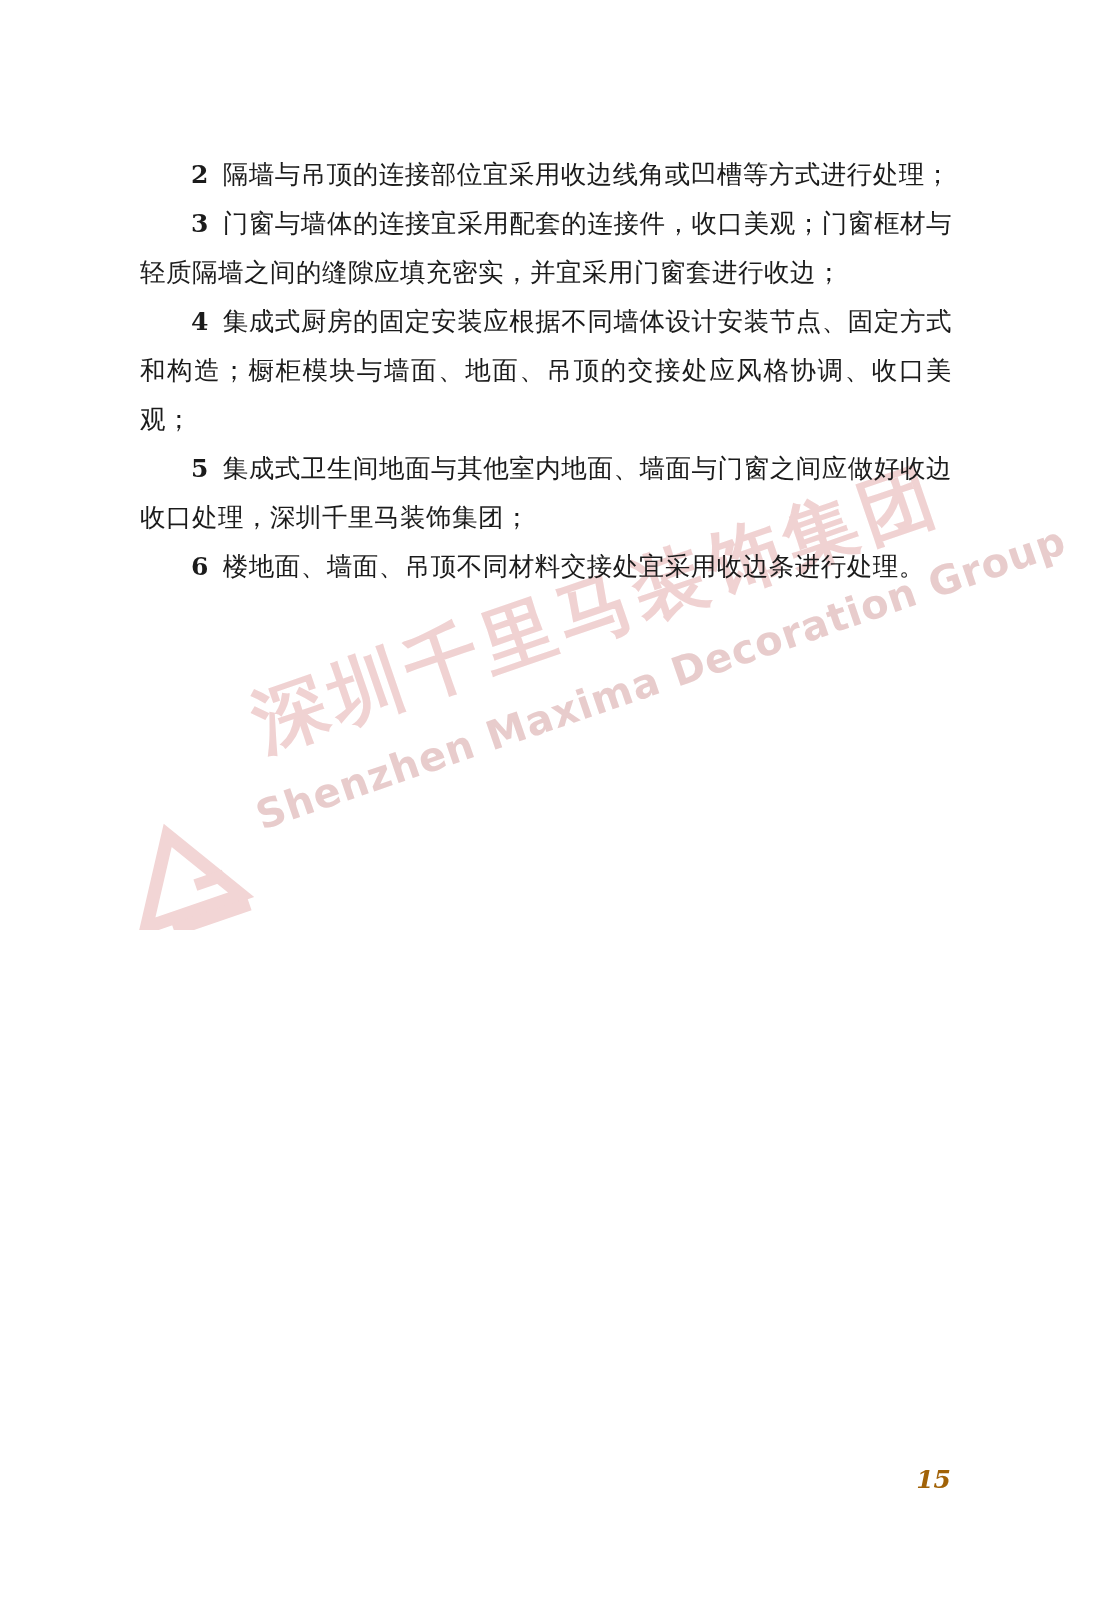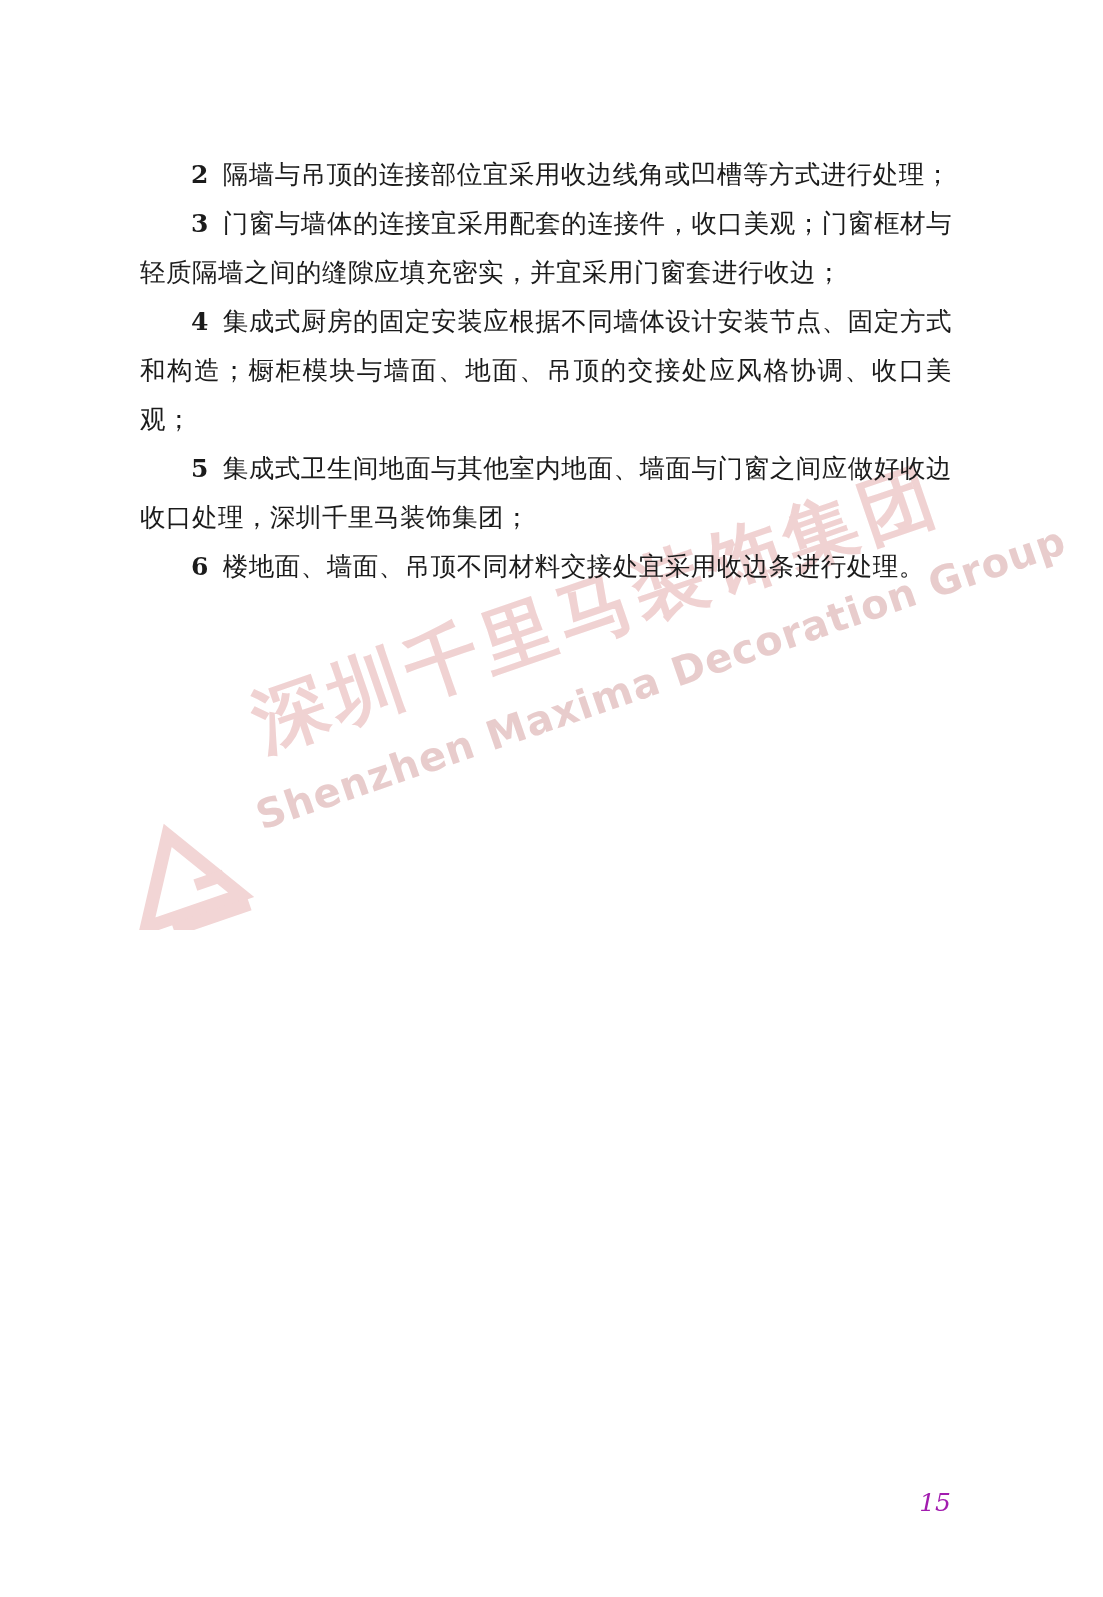--- a/index.html
+++ b/index.html
@@ -77,25 +77,26 @@
   .wm-logo {
     position: absolute;
     left: 0px;
     top: 185px;
     width: 170px;
     height: 125px;
   }
   .page-number {
     position: absolute;
     right: 152px;
-    bottom: 80px;
+    bottom: 103px;
     font-size: 25px;
     font-style: italic;
-    color: #a21caf;
+    color: #a16207;
     font-family: "DejaVu Serif", "Liberation Serif", serif;
+    font-weight: bold;
   }
 </style>
 </head>
 <body>
 
 <div class="page">
 
   <div class="watermark">
     <svg class="wm-logo" viewBox="0 0 170 125">
       <g transform="rotate(-19 85 62)">

